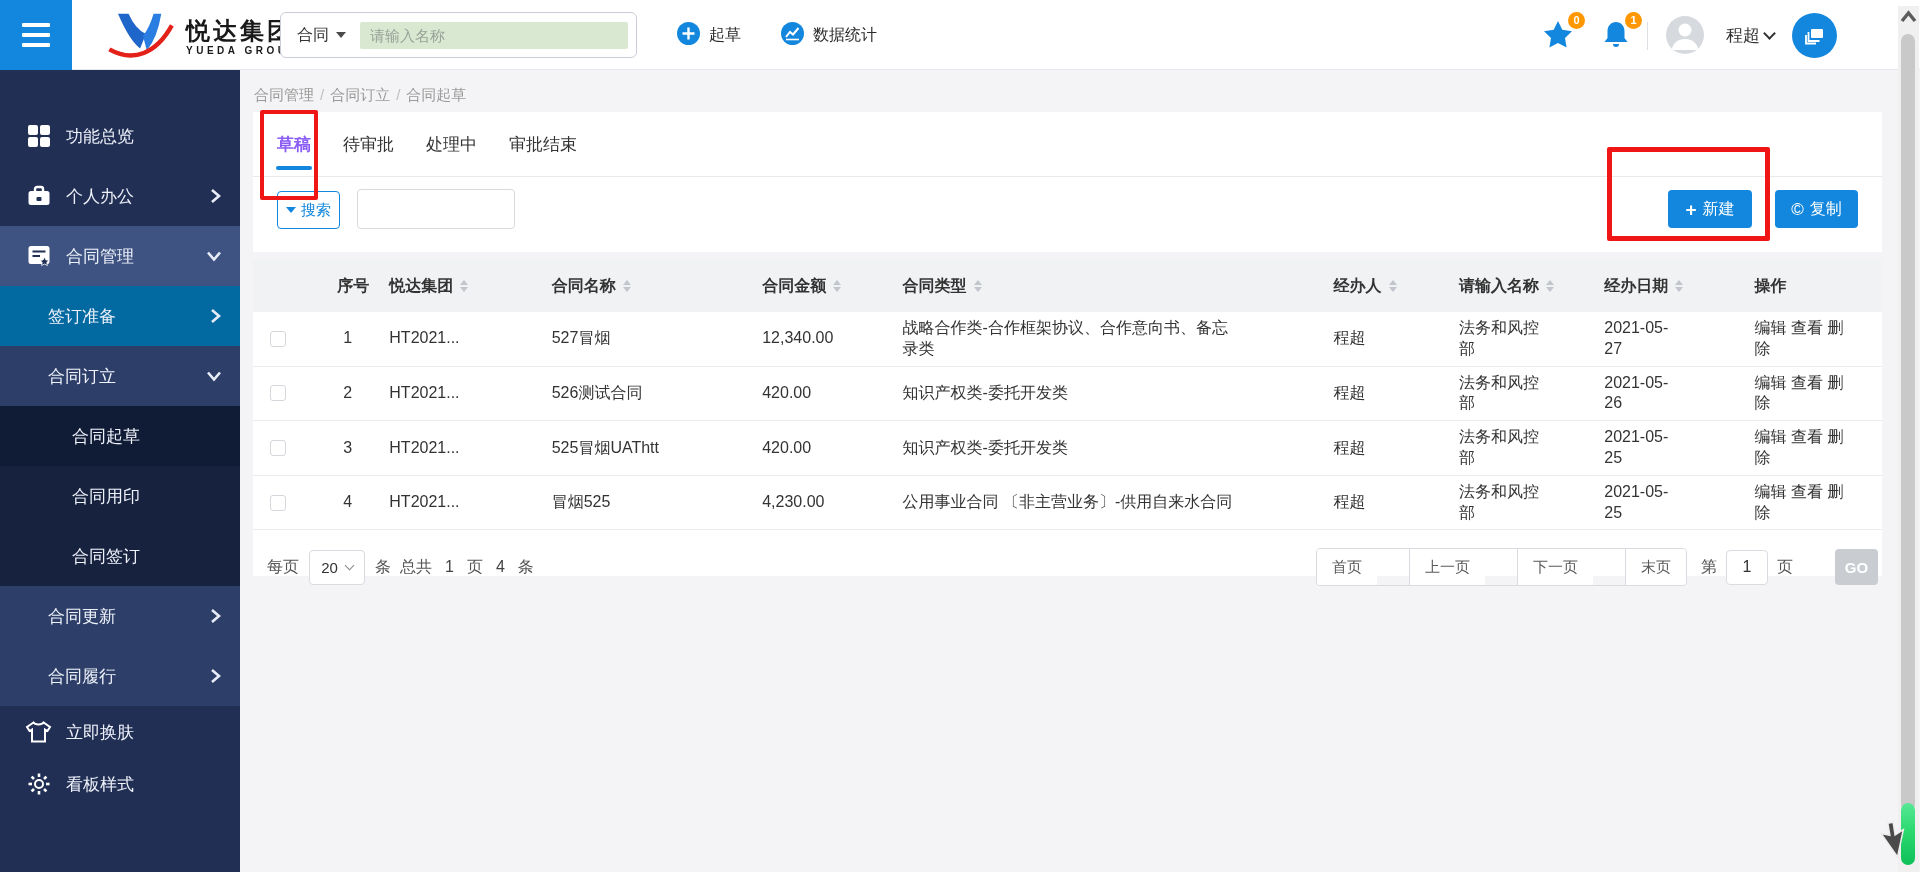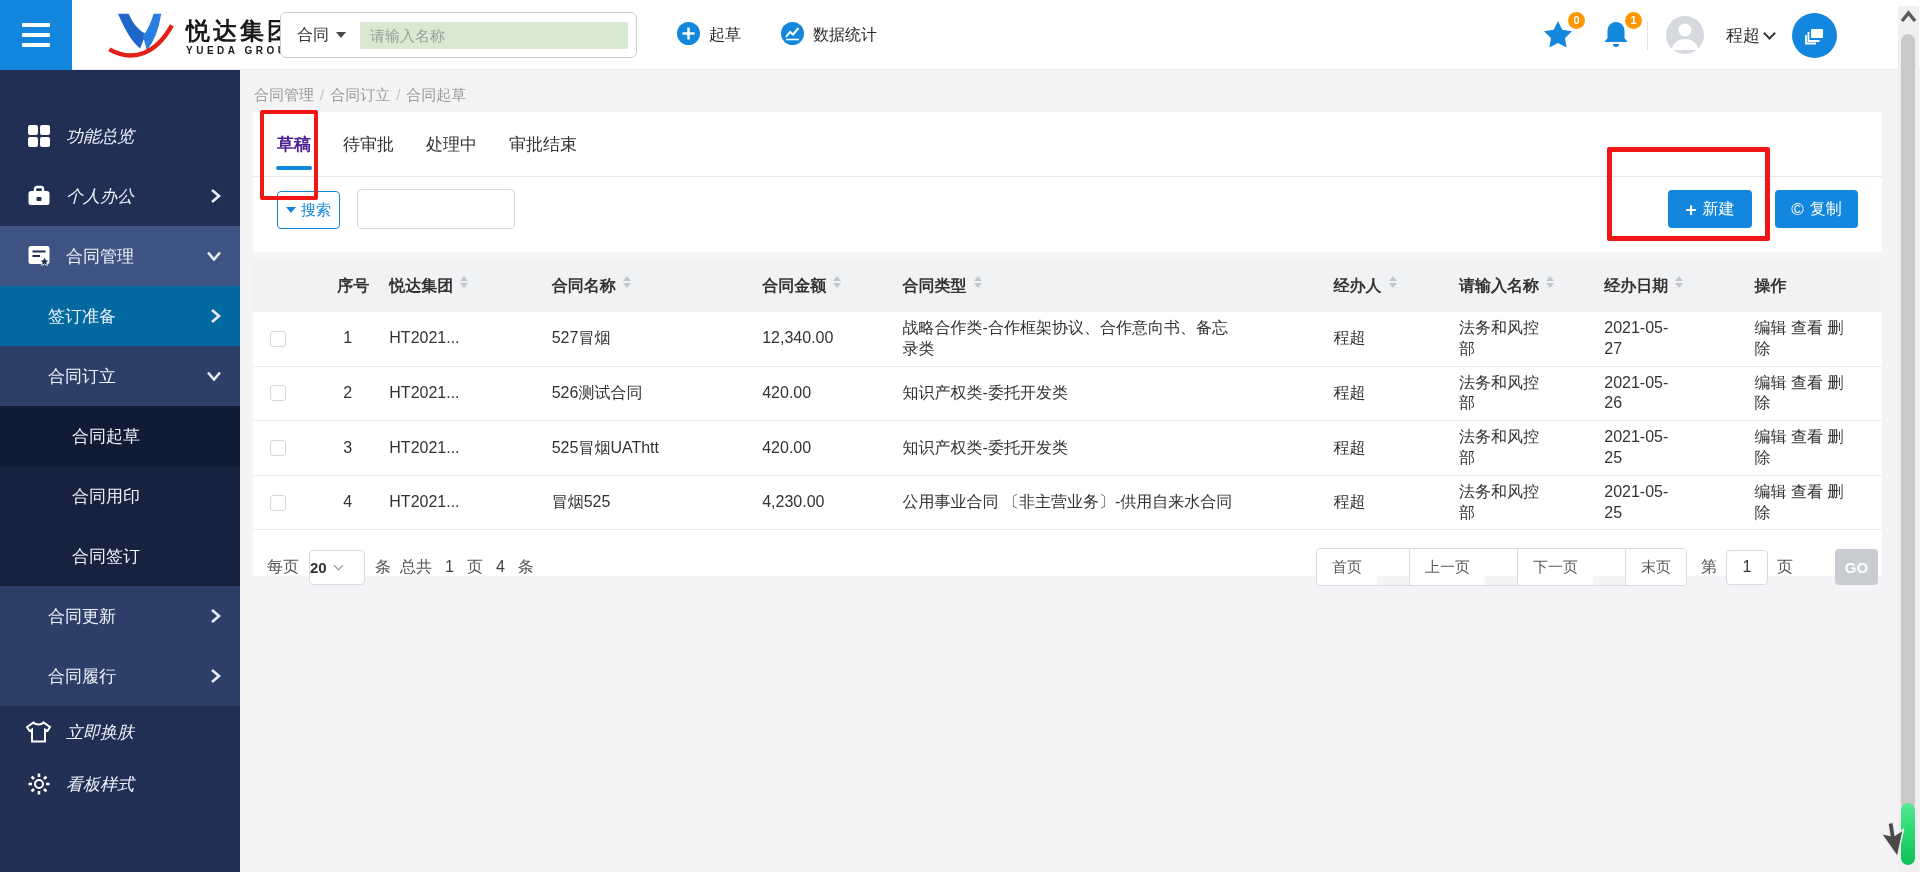--- a/index.html
+++ b/index.html
@@ -38,37 +38,37 @@
 
   
   .sidebar { position:absolute; left:0; top:70px; width:240px; height:802px; background:#222f55; z-index:15; padding-top:36px; }
   .side-item { position:relative; height:60px; display:flex; align-items:center; color:#eef2fa; font-size:17px; cursor:pointer; }
   .side-item.small { height:52px; }
   .side-item .s-icon { margin-left:25px; width:27px; display:flex; justify-content:center; }
   .side-item .s-label { margin-left:14px; }
   .side-item.lv2 .s-label { margin-left:48px; }
   .side-item.lv3 .s-label { margin-left:72px; }
   .side-chev { position:absolute; right:18px; top:50%; transform:translateY(-50%); display:flex; }
-  .shade-base { background:transparent;font-style:italic; }
+  .shade-base { background:transparent; }
   .shade-selected { background:#3e5382; }
   .shade-mid { background:#2d3e68; }
   .shade-dark { background:#0369a1; }
   .shade-darker { background:#17223f; }
   .shade-active { background:#101b36; }
 
   
   .content { position:absolute; left:240px; top:70px; width:1680px; height:802px; background:#f4f4f6; }
   .crumbs { position:absolute; left:14px; top:16px; font-size:15px; color:#9a9a9a; }
   .crumbs .sep { margin:0 6px; color:#c0c0c0; }
   .card { position:absolute; left:13px; top:42px; width:1629px; height:464px; background:#fff; }
 
   .tabs { height:65px; border-bottom:1px solid #e9e9e9; display:flex; align-items:center; padding-left:24px; }
   .tab { position:relative; height:65px; display:flex; align-items:center; margin-right:32px;
          font-size:17px; color:#333; cursor:pointer; }
-  .tab.active { color:#4c1d95; font-weight:bold; }
+  .tab.active { color:#8b5cf6; font-weight:bold; }
   .tab.active::after { content:""; position:absolute; left:50%; transform:translateX(-50%); bottom:7px;
                        width:36px; height:4px; background:#1287dd; border-radius:2px; }
 
   .filter { position:relative; height:75px; }
   .search-btn { position:absolute; left:24px; top:14px; width:63px; height:38px; background:#fff;
                 border:1px solid #1287dd; border-radius:4px; color:#1287dd; font-size:15px;
                 display:flex; align-items:center; justify-content:center; gap:5px; cursor:pointer; }
   .search-btn .tri { width:0; height:0; border-left:5px solid transparent; border-right:5px solid transparent; border-top:6px solid #1287dd; }
   .filter-input { position:absolute; left:104px; top:12px; width:158px; height:40px; border:1px solid #d9d9d9;
                   border-radius:4px; background:#fff; }
@@ -78,41 +78,41 @@
   .btn-new { right:130px; width:84px; }
   .btn-copy { right:24px; width:83px; }
   .plus-glyph { font-size:19px; font-weight:bold; line-height:1; }
   .copy-glyph { font-size:17px; line-height:1; }
 
   .gray-gap { height:8px; background:#f4f4f6; }
 
   table { width:100%; border-collapse:collapse; table-layout:fixed; }
   thead tr { height:52px; background:#f0f2f4; }
   th { text-align:left; padding:0 8px; font-size:16px; color:#333; }
-  th .th-inner { display:flex; gap:7px; font-weight:bold; }
+  th .th-inner { display:flex; align-items:center; gap:7px; font-weight:bold; }
   .sort { display:inline-flex; flex-direction:column; gap:2px; }
   .sort i { display:block; width:0; height:0; border-left:4px solid transparent; border-right:4px solid transparent; }
   .sort .su { border-bottom:5px solid #c2c6cc; }
   .sort .sd { border-top:5px solid #c2c6cc; }
   td { padding:6px 8px; font-size:16px; color:#333; border-bottom:1px solid #ececec; height:44px;
        vertical-align:middle; line-height:1.3; }
   td.cb-cell { padding-left:17px; }
   td.idx-cell { padding-left:30px; }
   th.idx-th { padding-left:24px; }
   .checkbox { width:16px; height:16px; border:1px solid #d4d7dc; border-radius:3px; background:#fff; cursor:pointer; }
   .w-type { display:inline-block; max-width:330px; }
   .w-dept { display:inline-block; max-width:88px; }
   .w-date { display:inline-block; max-width:68px; word-break:break-all; }
   .w-ops  { display:inline-block; max-width:95px; }
   .op-link { cursor:pointer; color:#333; }
 
   .pagination { display:flex; align-items:center; margin-top:18px; padding:0 4px 0 14px; font-size:16px; color:#555; }
   .pg-left { display:flex; align-items:center; }
   .pg-select { width:56px; height:35px; border:1px solid #d8dbe0; border-radius:4px; background:#fff; margin:0 10px;
-               display:flex; align-items:center; justify-content:flex-start; gap:8px; font-size:15px; color:#333; cursor:pointer;font-weight:bold; }
+               display:flex; align-items:center; justify-content:center; gap:8px; font-size:15px; color:#333; cursor:pointer; }
   .pg-select .chev { width:7px; height:7px; border-right:1.5px solid #888; border-bottom:1.5px solid #888; transform:rotate(45deg); margin-top:-3px; }
   .pg-left .tk { margin:0 9px; }
   .pg-left .num { margin:0 4px; color:#444; }
   .pg-right { margin-left:auto; display:flex; align-items:center; }
   .nav-group { display:flex; border:1px solid #d8dbe0; border-radius:4px; overflow:hidden;gap:32px; }
   .nav-btn { height:36px; padding:0 15px; background:#fff; border:none; border-left:1px solid #d8dbe0;
              font-size:15px; color:#5a5a5a; cursor:pointer; display:flex; align-items:center; }
   .nav-btn:first-child { border-left:none; }
   .jump { display:flex; align-items:center; margin-left:14px; gap:9px; }
   .jump-input { width:42px; height:35px; border:1px solid #d8dbe0; border-radius:4px; text-align:center;

